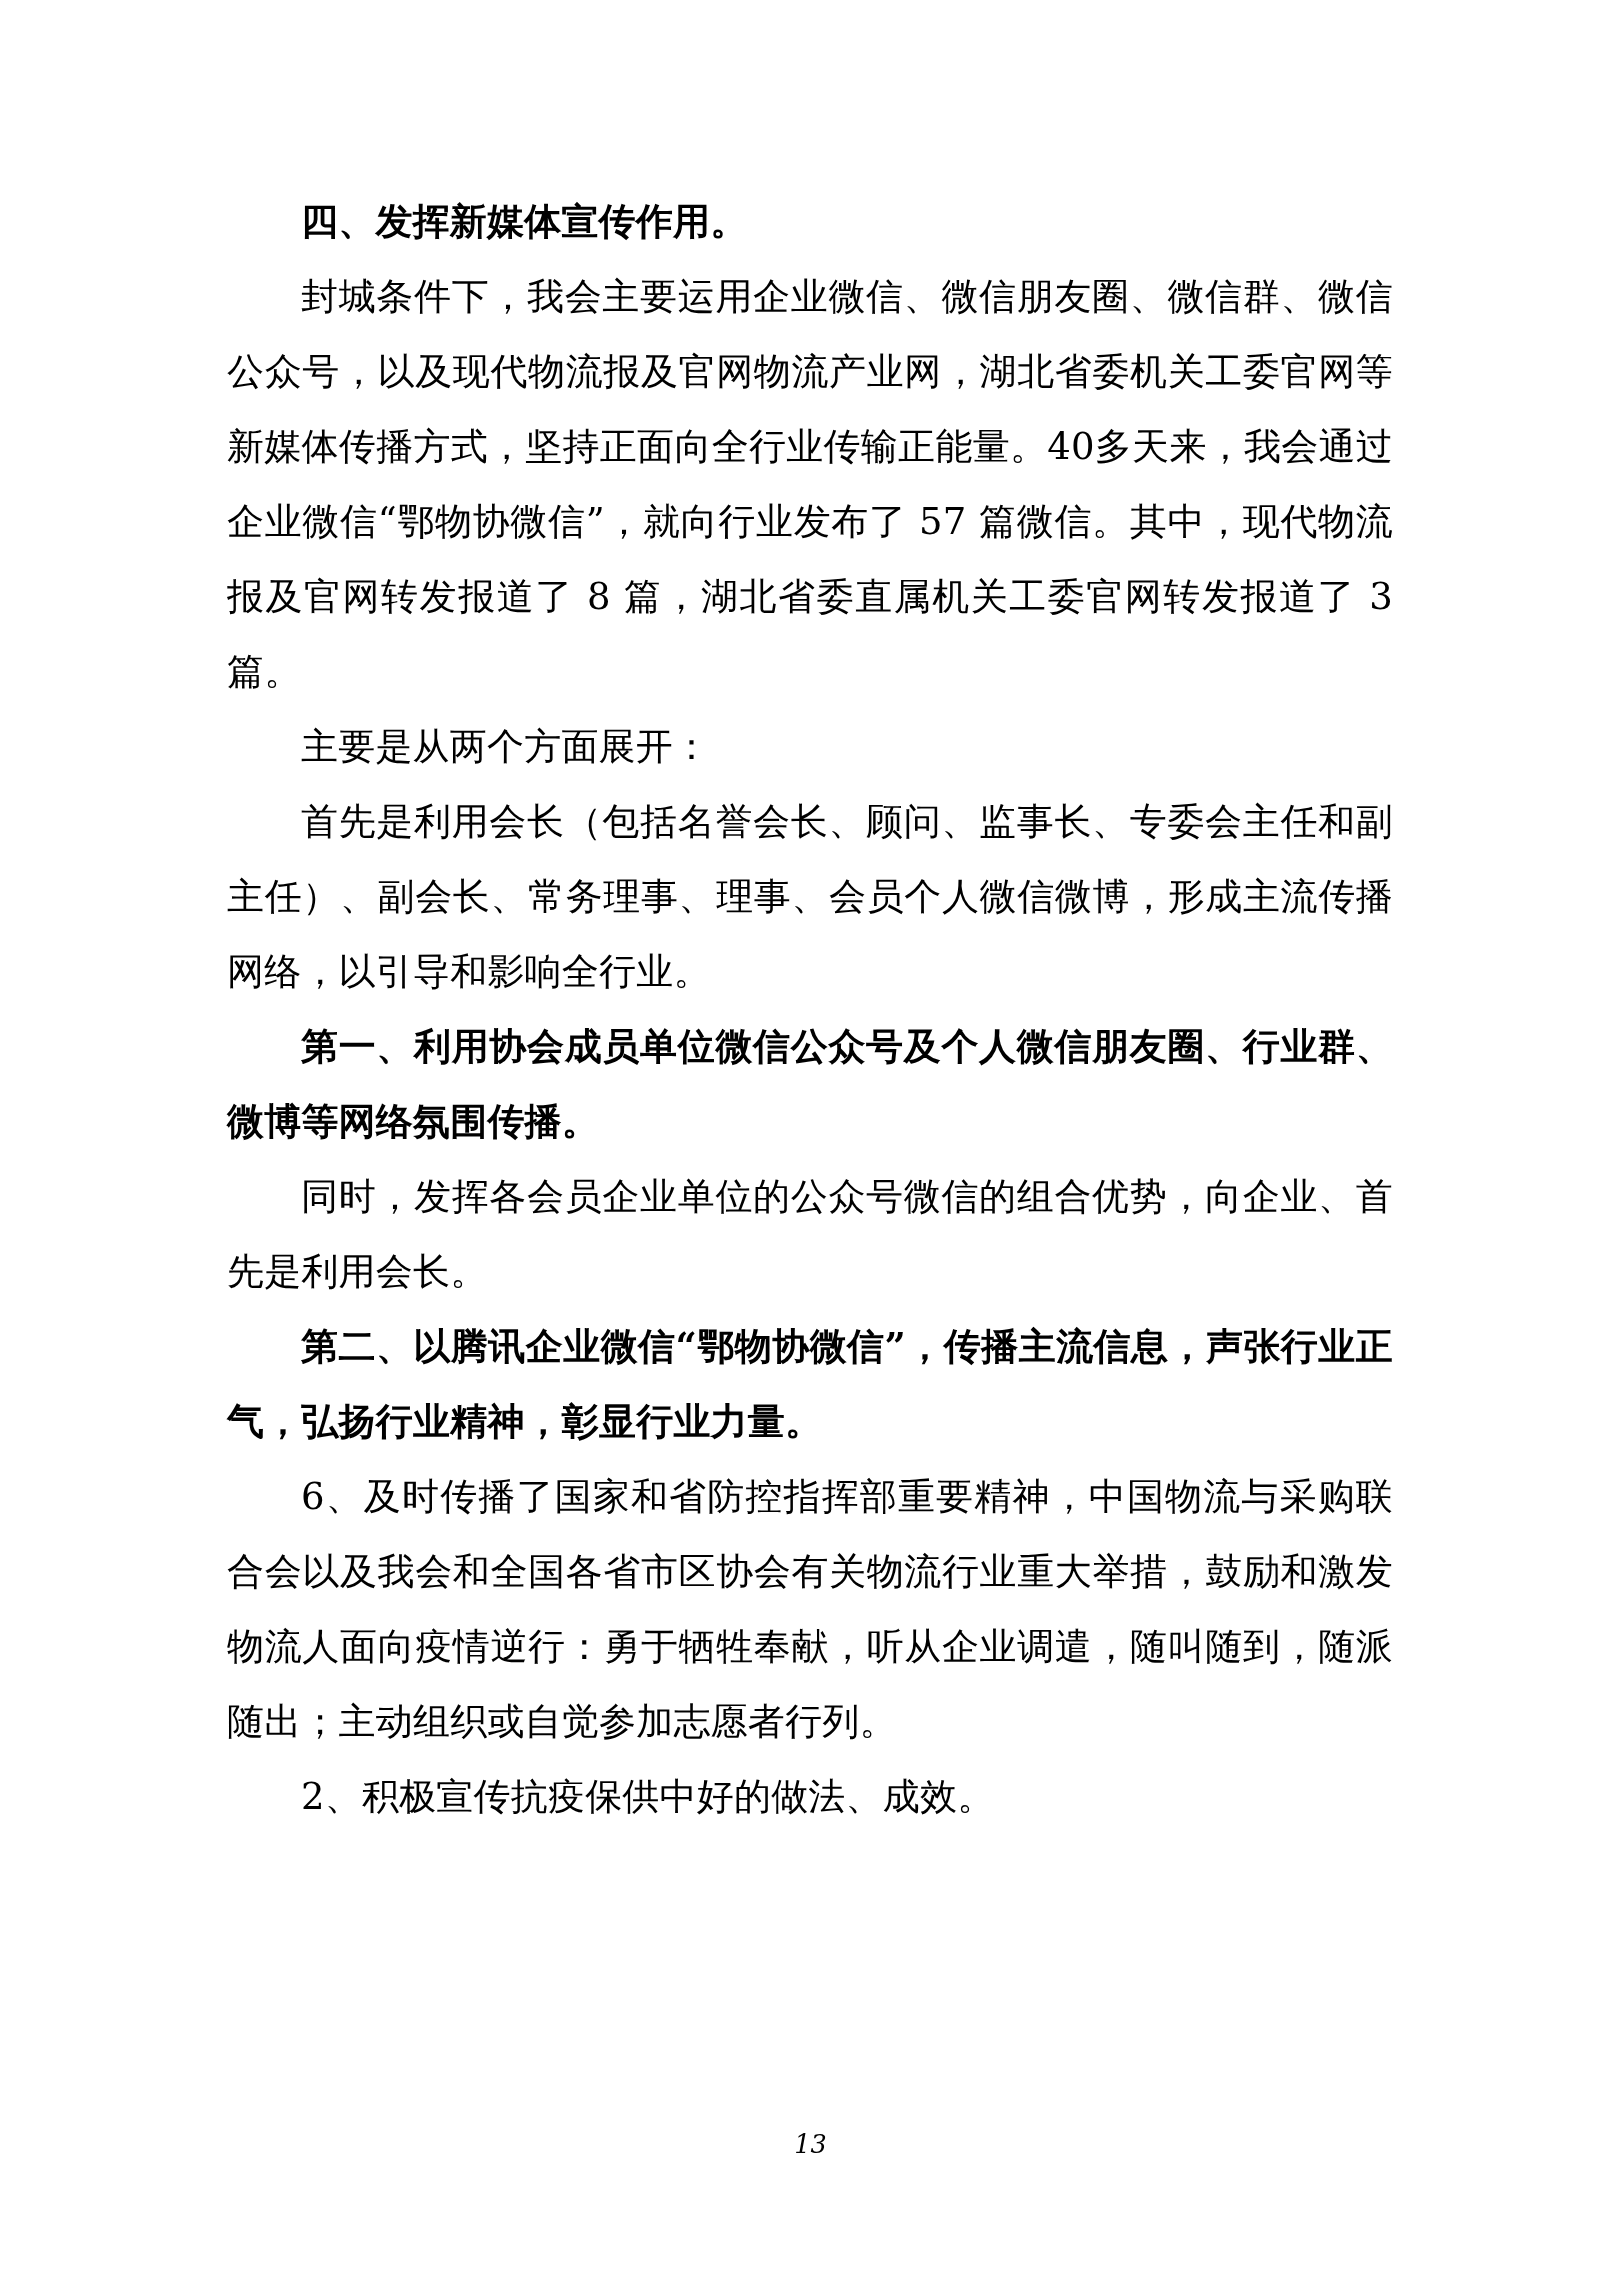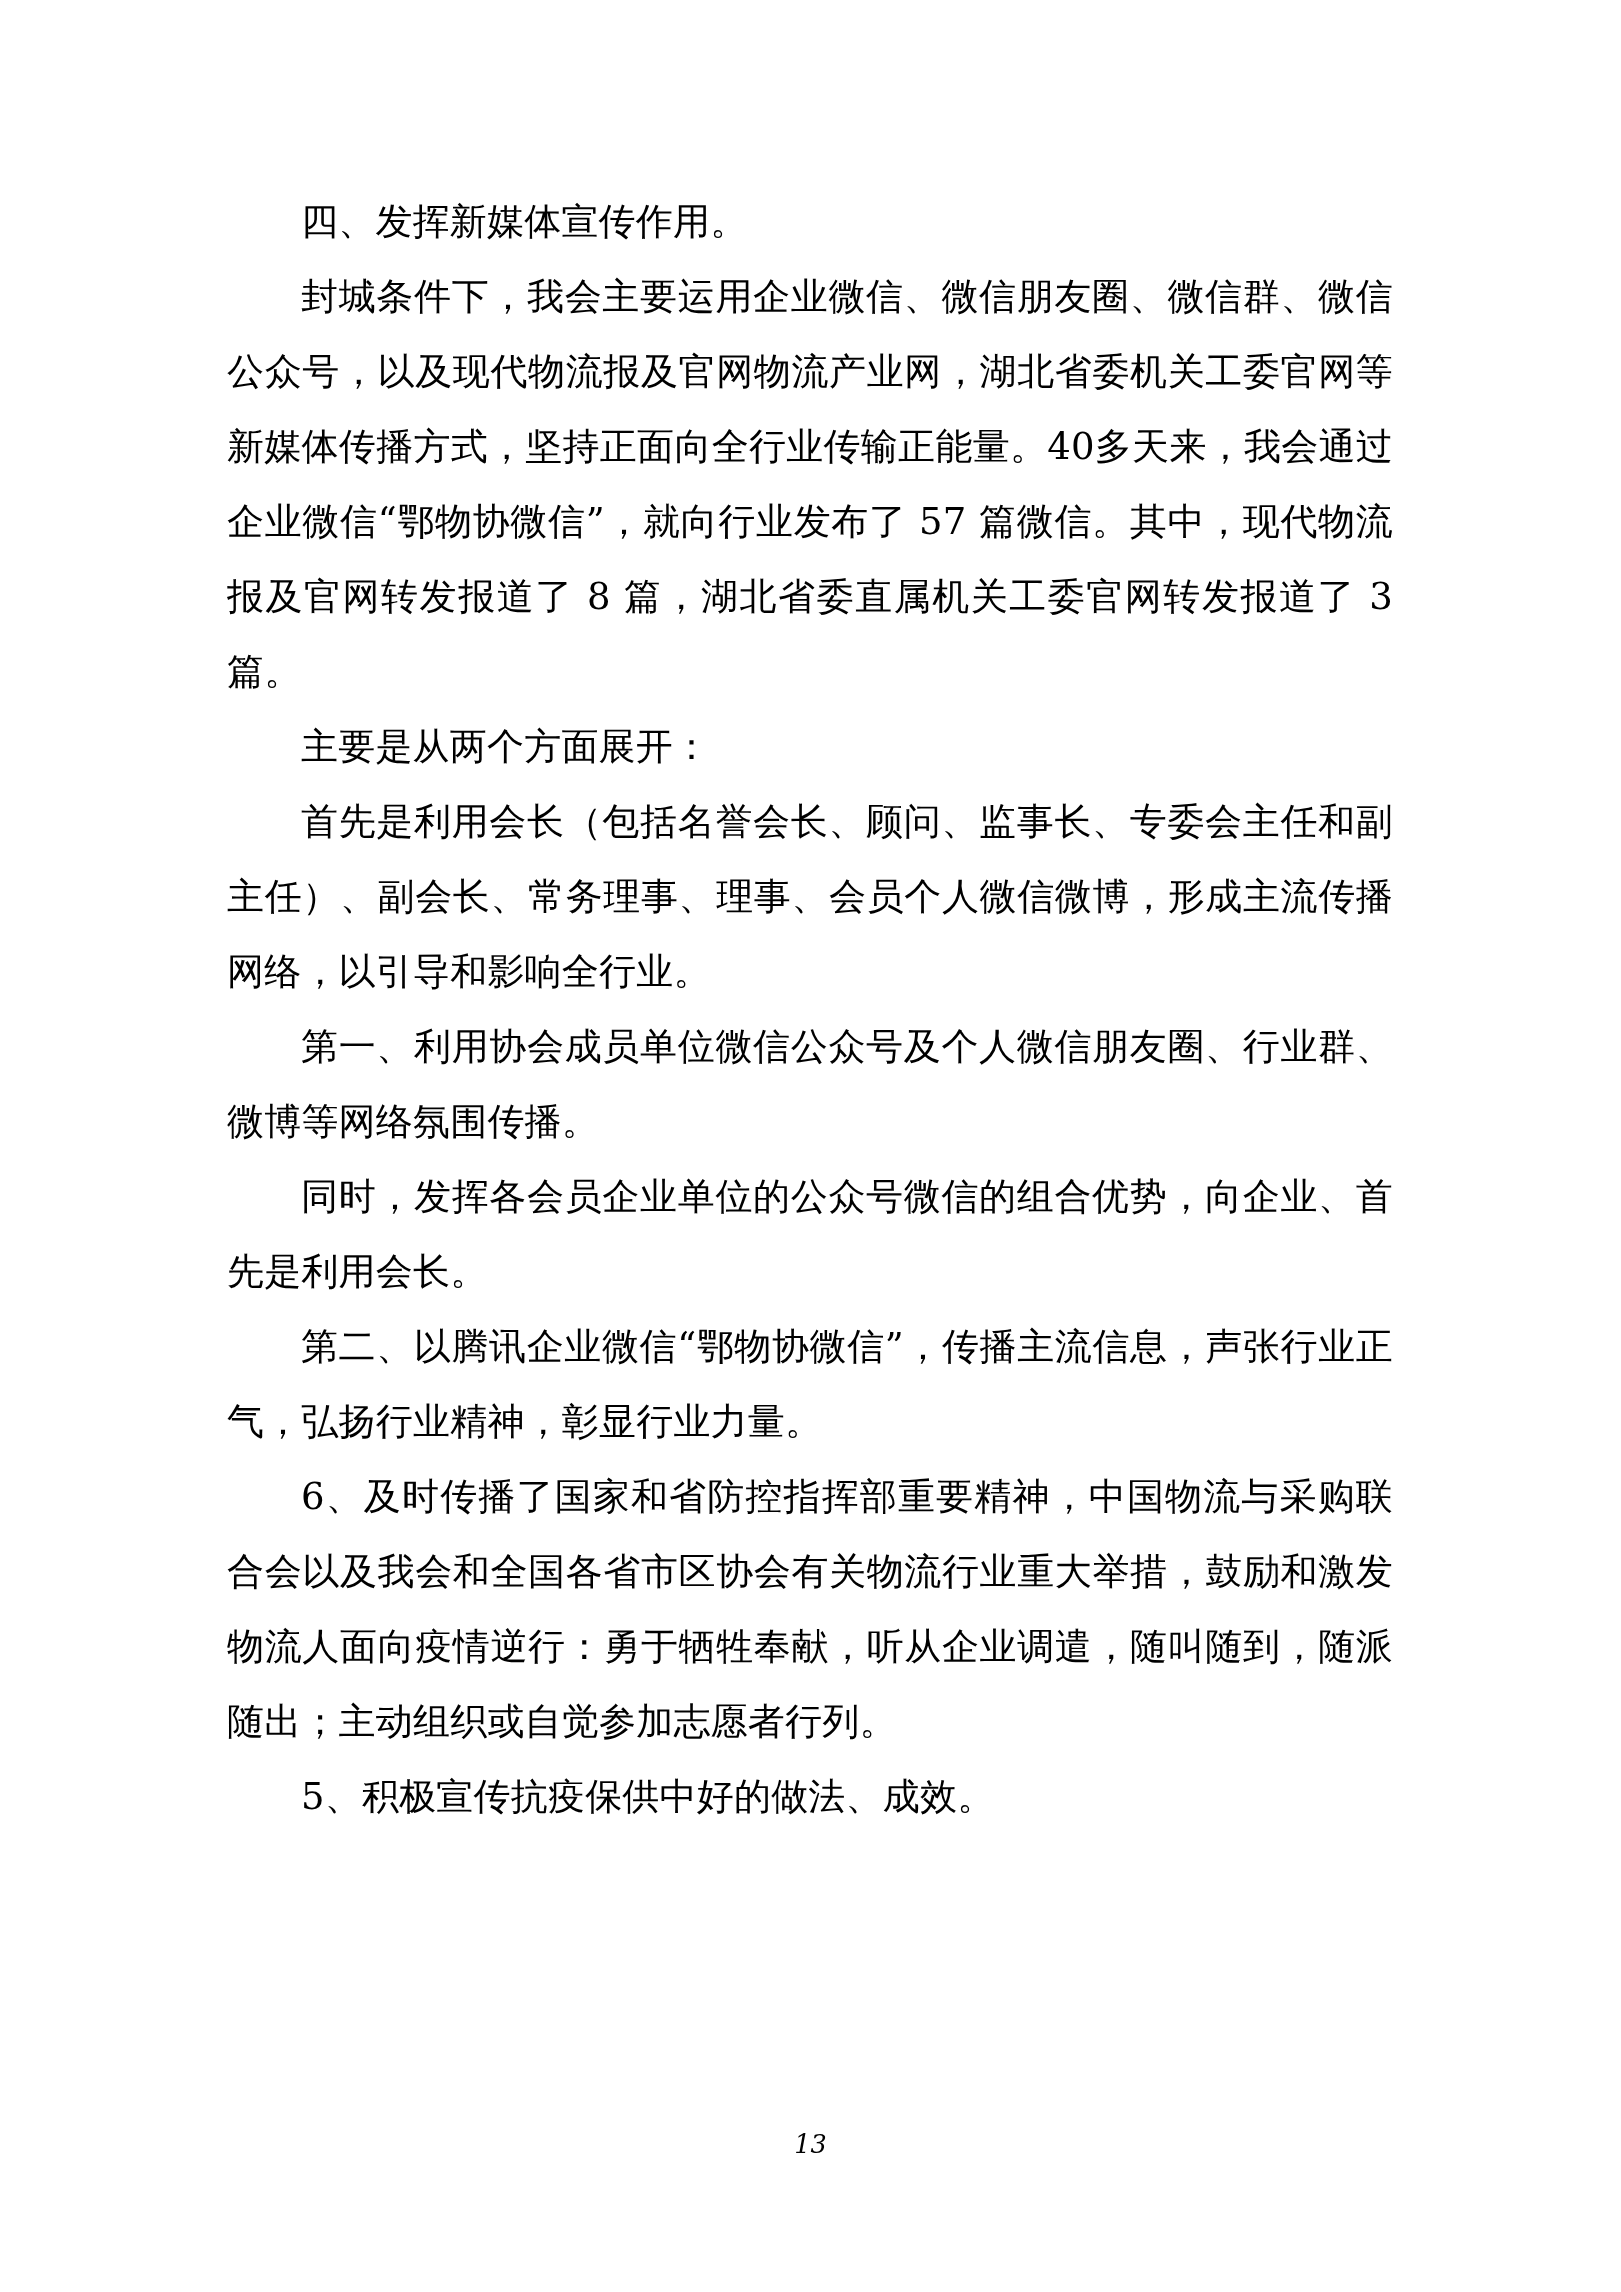--- a/index.html
+++ b/index.html
@@ -28,21 +28,21 @@
     font-size: 37px;
     line-height: 75px;
     text-align: justify;
     text-justify: inter-ideograph;
     letter-spacing: 0.2px;
   }
   .para.indent {
     text-indent: 74px;
   }
   .para.heading {
-    font-weight: normal;
+    font-weight: bold;
     text-indent: 74px;
   }
   .para + .para {
     margin-top: 0px;
   }
   .page-number {
     position: absolute;
     left: 0;
     right: 0;
     top: 2129px;
@@ -59,17 +59,17 @@
 <div class="page">
   <div class="content">
     <p class="para heading">四、发挥新媒体宣传作用。</p>
     <p class="para indent">封城条件下，我会主要运用企业微信、微信朋友圈、微信群、微信公众号，以及现代物流报及官网物流产业网，湖北省委机关工委官网等新媒体传播方式，坚持正面向全行业传输正能量。40多天来，我会通过企业微信“鄂物协微信”，就向行业发布了 57 篇微信。其中，现代物流报及官网转发报道了 8 篇，湖北省委直属机关工委官网转发报道了 3 篇。</p>
     <p class="para indent">主要是从两个方面展开：</p>
     <p class="para indent">首先是利用会长（包括名誉会长、顾问、监事长、专委会主任和副主任）、副会长、常务理事、理事、会员个人微信微博，形成主流传播网络，以引导和影响全行业。</p>
     <p class="para heading">第一、利用协会成员单位微信公众号及个人微信朋友圈、行业群、微博等网络氛围传播。</p>
     <p class="para indent">同时，发挥各会员企业单位的公众号微信的组合优势，向企业、首先是利用会长。</p>
     <p class="para heading">第二、以腾讯企业微信“鄂物协微信”，传播主流信息，声张行业正气，弘扬行业精神，彰显行业力量。</p>
     <p class="para indent">6、及时传播了国家和省防控指挥部重要精神，中国物流与采购联合会以及我会和全国各省市区协会有关物流行业重大举措，鼓励和激发物流人面向疫情逆行：勇于牺牲奉献，听从企业调遣，随叫随到，随派随出；主动组织或自觉参加志愿者行列。</p>
-    <p class="para indent">5、积极宣传抗疫保供中好的做法、成效。</p>
+    <p class="para indent">2、积极宣传抗疫保供中好的做法、成效。</p>
   </div>
   <div class="page-number">13</div>
 </div>
 
 
 </body></html>

